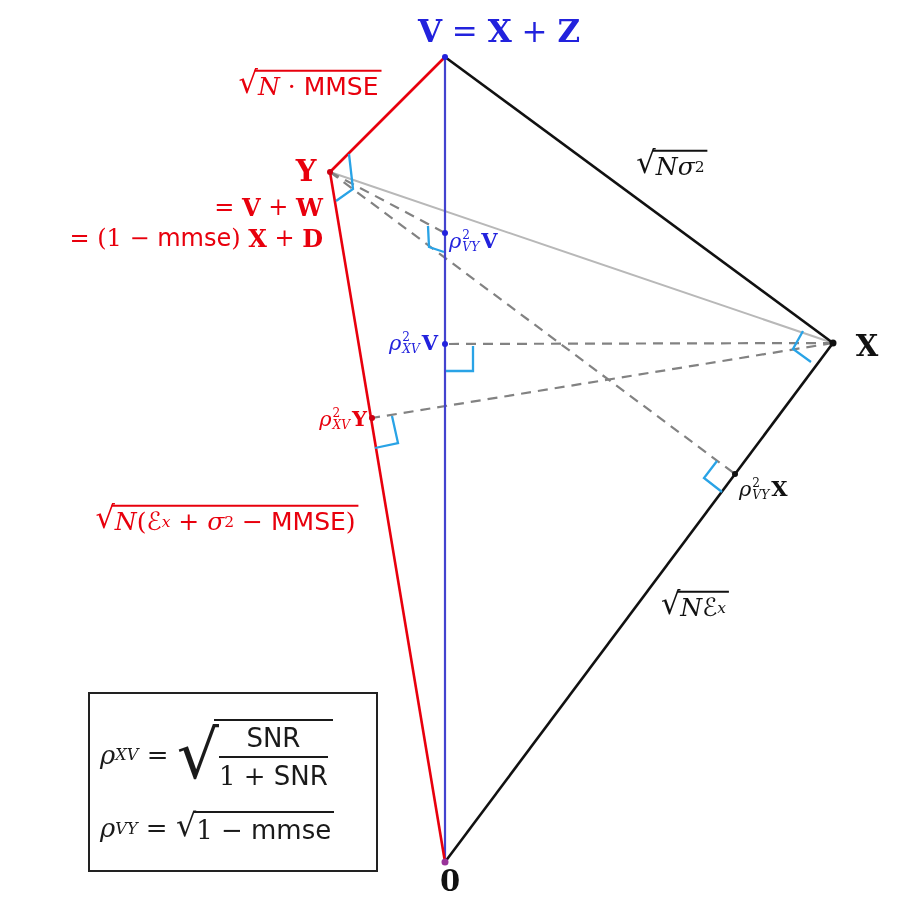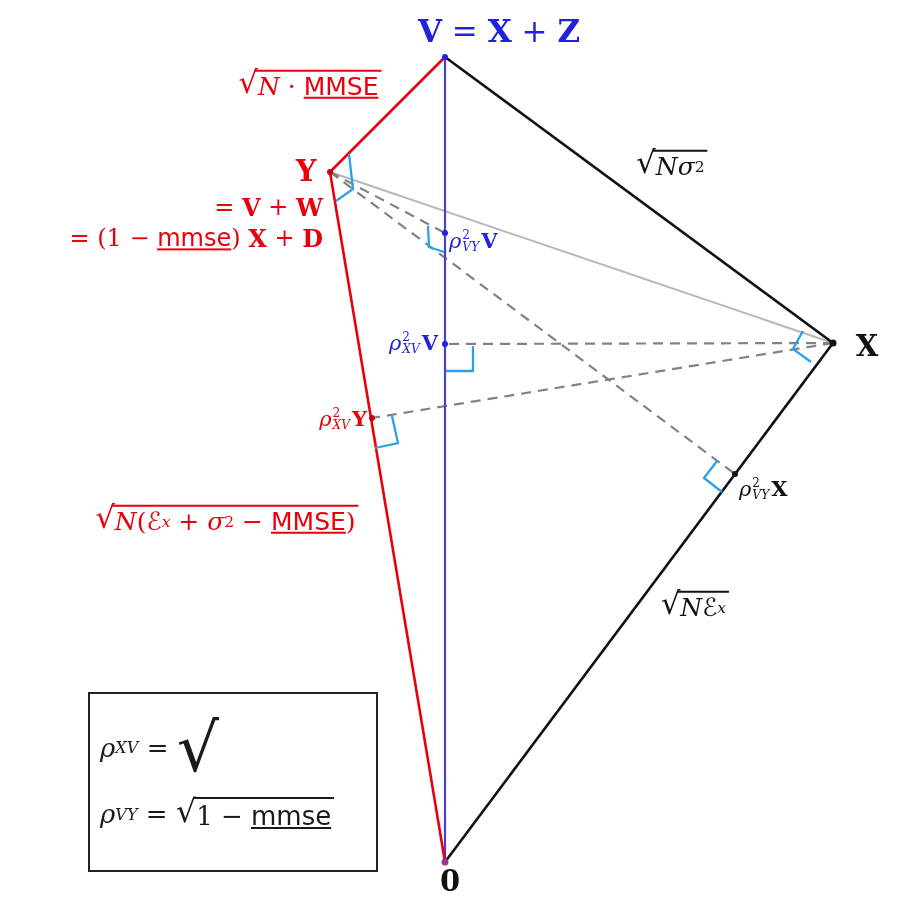--- a/index.html
+++ b/index.html
@@ -7,21 +7,21 @@
   #geo{position:absolute;left:0;top:0;}
   #labels{position:absolute;left:0;top:0;width:920px;height:920px;pointer-events:none;}
   .lbl{position:absolute;display:inline-flex;align-items:center;white-space:pre;line-height:1.05;}
   .anchor-c{transform:translate(-50%,-50%);}
   .anchor-l{transform:translate(0,-50%);}
   .anchor-r{transform:translate(-100%,-50%);}
   .p-rm{font-style:normal;}
   .p-it{font-style:italic;}
   .p-bf{font-weight:bold;font-style:normal;}
   .p-cal{font-style:italic;font-family:"DejaVu Serif","DejaVu Sans",serif;}
-  .p-sf{font-family:"DejaVu Sans","Liberation Sans",sans-serif;text-decoration:underline;}
+  .p-sf{font-family:"DejaVu Sans","Liberation Sans",sans-serif;}
   .p-sup{font-size:0.62em;vertical-align:0.55em;font-style:normal;}
   .p-sub{font-size:0.62em;vertical-align:-0.25em;font-style:italic;}
   .p-rad{font-size:1.22em;line-height:1;margin-right:-3px;transform:translateY(-0.05em);font-style:normal;}
   .p-radbig{font-size:2.55em;line-height:0;margin-right:-5px;font-style:normal;}
   .p-ovl{border-top:2px solid currentColor;padding:2px 3px 0;display:inline-flex;align-items:center;}
   .ss{display:inline-flex;flex-direction:column;font-size:0.58em;line-height:1.02;margin:0 2px 0 1px;}
   .ss-sup{font-style:normal;}
   .ss-sub{font-style:italic;}
   .frac{display:inline-flex;flex-direction:column;text-align:center;margin:0 2px;}
   .frac .num{border-bottom:2px solid currentColor;padding:0 12px 3px;}
@@ -71,16 +71,16 @@
       <div class="lbl anchor-c" style="left: 867px; top: 346px; font-size: 29px; color: rgb(17, 17, 17);"><span class="p-bf">X</span></div>
       <div class="lbl anchor-c" style="left: 695px; top: 606px; font-size: 25px; color: rgb(17, 17, 17);"><span class="p-rad">√</span><span class="p-ovl"><span class="p-it">N</span><span class="p-cal">ℰ</span><span class="p-sub">x</span></span></div>
       <div class="lbl anchor-c" style="left: 227px; top: 520px; font-size: 25px; color: rgb(232, 0, 13);"><span class="p-rad">√</span><span class="p-ovl"><span class="p-it">N</span><span class="p-rm">(</span><span class="p-cal">ℰ</span><span class="p-sub">x</span><span class="p-rm"> + </span><span class="p-it">σ</span><span class="p-sup">2</span><span class="p-rm"> − </span><span class="p-sf">MMSE</span><span class="p-rm">)</span></span></div>
       <div class="lbl anchor-l" style="left: 449px; top: 241px; font-size: 21px; color: rgb(34, 34, 221);"><span class="p-it">ρ</span><span class="ss"><span class="ss-sup">2</span><span class="ss-sub">VY</span></span><span class="p-bf">V</span></div>
       <div class="lbl anchor-r" style="left: 438px; top: 343px; font-size: 21px; color: rgb(34, 34, 221);"><span class="p-it">ρ</span><span class="ss"><span class="ss-sup">2</span><span class="ss-sub">XV</span></span><span class="p-bf">V</span></div>
       <div class="lbl anchor-r" style="left: 367px; top: 419px; font-size: 21px; color: rgb(232, 0, 13);"><span class="p-it">ρ</span><span class="ss"><span class="ss-sup">2</span><span class="ss-sub">XV</span></span><span class="p-bf">Y</span></div>
       <div class="lbl anchor-l" style="left: 739px; top: 489px; font-size: 21px; color: rgb(17, 17, 17);"><span class="p-it">ρ</span><span class="ss"><span class="ss-sup">2</span><span class="ss-sub">VY</span></span><span class="p-bf">X</span></div>
       <div class="lbl anchor-c" style="left: 450px; top: 881px; font-size: 29px; color: rgb(17, 17, 17);"><span class="p-bf">0</span></div>
     </div>
   <div id="formula-box">
-      <div class="box-row"><span class="p-it">ρ</span><span class="p-sub">XV</span><span class="p-rm"> = </span><span class="p-radbig">√</span></div>
+      <div class="box-row"><span class="p-it">ρ</span><span class="p-sub">XV</span><span class="p-rm"> = </span><span class="p-radbig">√</span><span class="p-ovl"><span class="frac"><span class="num"><span class="p-sf">SNR</span></span><span class="den"><span class="p-rm">1 + </span><span class="p-sf">SNR</span></span></span></span></div>
       <div class="box-row"><span class="p-it">ρ</span><span class="p-sub">VY</span><span class="p-rm"> = </span><span class="p-rad">√</span><span class="p-ovl"><span class="p-rm">1 − </span><span class="p-sf">mmse</span></span></div>
     </div>
 </div>
 
 </body></html>

